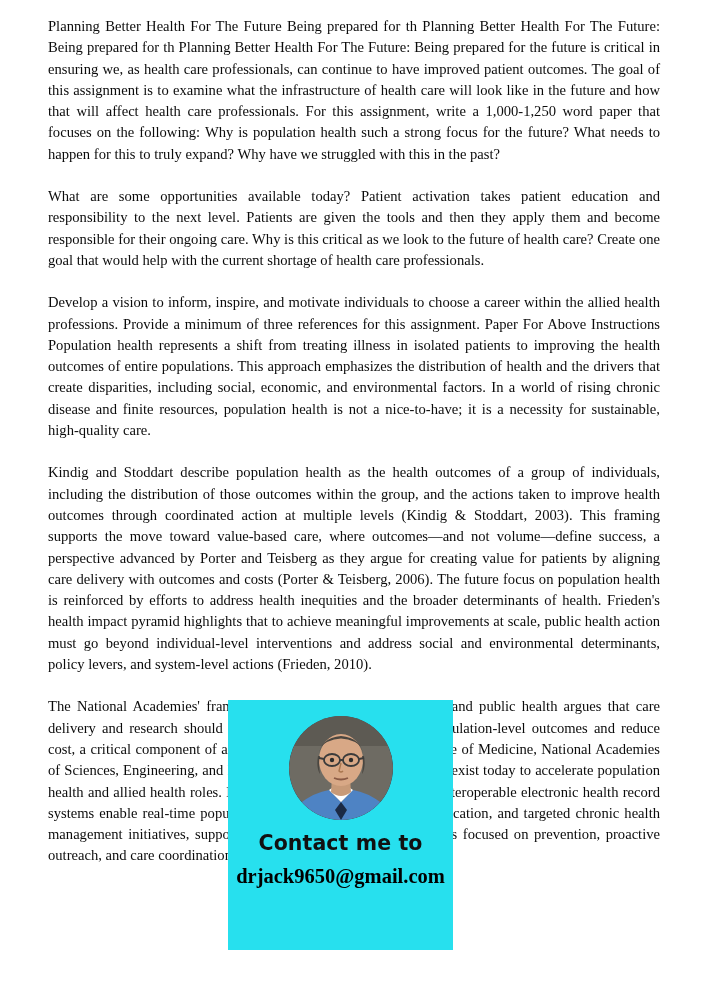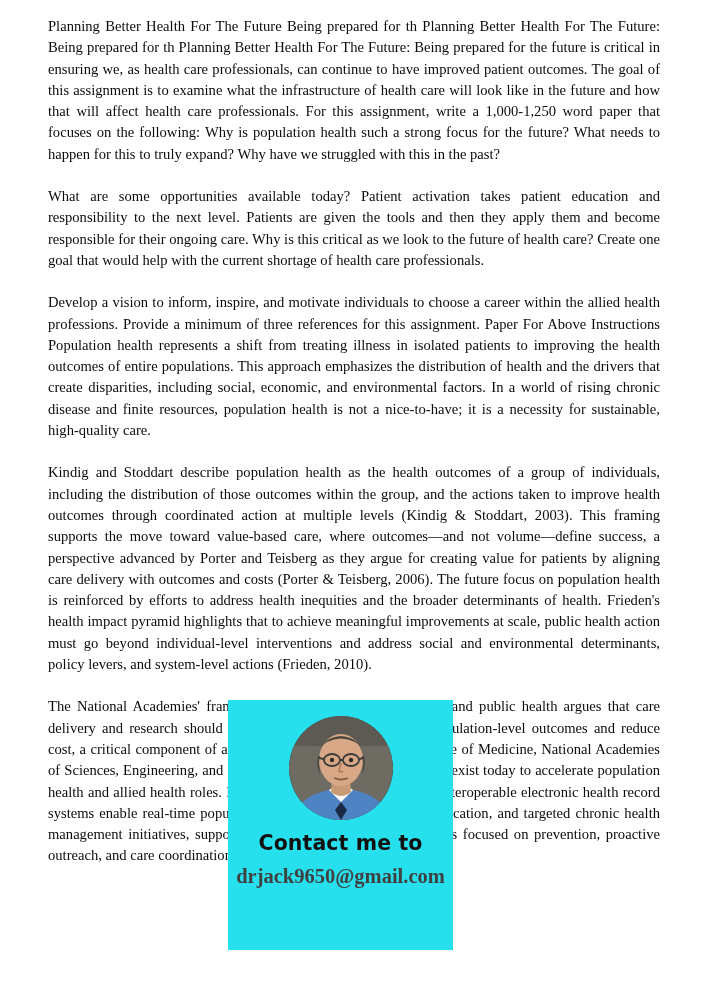--- a/index.html
+++ b/index.html
@@ -75,21 +75,21 @@
     color: #111111;
     letter-spacing: 0.1px;
   }
   .overlay-email {
     margin-top: 6px;
     text-align: center;
     font-family: "Liberation Serif", serif;
     font-weight: bold;
     font-size: 20.5px;
     line-height: 26px;
-    color: #404040;
+    color: #000000;
   }
 </style>
 </head>
 <body>
 
 <div class="page">
 
   <div class="doc-body">
     <p class="para">Planning Better Health For The Future Being prepared for th Planning Better Health For The Future: Being prepared for th Planning Better Health For The Future: Being prepared for the future is critical in ensuring we, as health care professionals, can continue to have improved patient outcomes. The goal of this assignment is to examine what the infrastructure of health care will look like in the future and how that will affect health care professionals. For this assignment, write a 1,000-1,250 word paper that focuses on the following: Why is population health such a strong focus for the future? What needs to happen for this to truly expand? Why have we struggled with this in the past?</p>
     <p class="para">What are some opportunities available today? Patient activation takes patient education and responsibility to the next level. Patients are given the tools and then they apply them and become responsible for their ongoing care. Why is this critical as we look to the future of health care? Create one goal that would help with the current shortage of health care professionals.</p>

